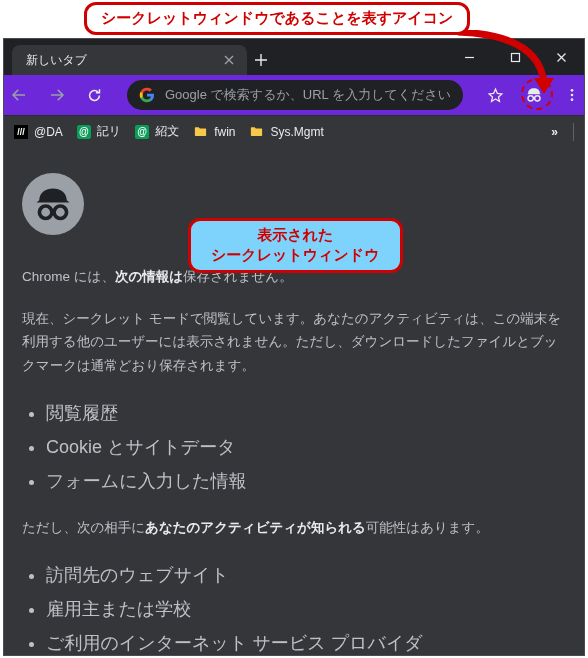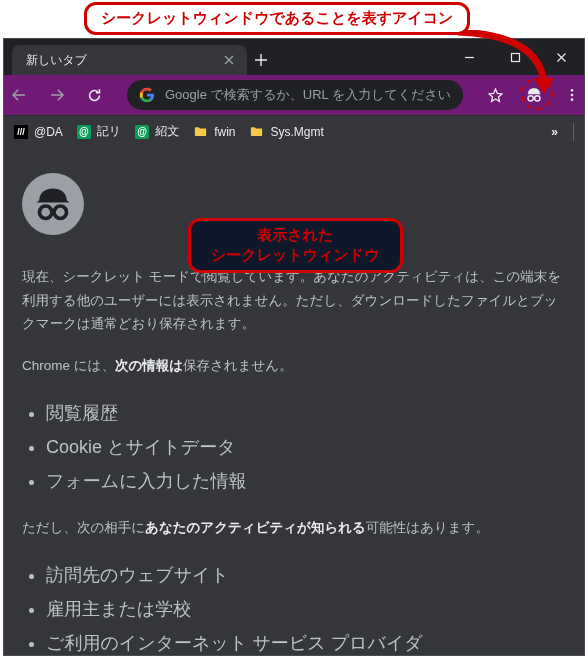--- a/index.html
+++ b/index.html
@@ -100,21 +100,21 @@
     display: flex;
     align-items: center;
     justify-content: center;
     color: #e8eaed;
   }
   .win-btn svg { display:block; }
 
   
   .toolbar {
     height: 40px;
-    background: #701a75;
+    background: #6d28d9;
     display: flex;
     align-items: center;
     padding: 0 6px;
     gap: 20px;
   }
   .nav-icon {
     width: 32px;
     height: 32px;
     display: flex;
     align-items: center;
@@ -212,21 +212,21 @@
     color: #bdc1c6;
     font-size: 18px;
     line-height: 1.9;
   }
 
   
   .callout-mid {
     position: absolute;
     top: 218px;
     left: 188px;
-    background: #0f172a;
+    background: #7dd3fc;
     border: 3px solid #d10000;
     border-radius: 12px;
     padding: 4px 20px;
     z-index: 40;
     text-align: center;
     color: #d10000;
     font-weight: 700;
     font-size: 15px;
     line-height: 1.35;
   }
@@ -360,25 +360,25 @@
     <div class="incog-logo">
       <svg width="44" height="44" viewBox="0 0 24 24">
         <path d="M4.5 10 C4.5 5.8 8 3.5 12 3.5 C16 3.5 19.5 5.8 19.5 10 L21 11.2 L3 11.2 Z" fill="#202124"></path>
         <circle cx="8" cy="16.5" r="3.4" fill="none" stroke="#202124" stroke-width="2"></circle>
         <circle cx="16" cy="16.5" r="3.4" fill="none" stroke="#202124" stroke-width="2"></circle>
         <path d="M11.2 16.5 H12.8" stroke="#202124" stroke-width="2"></path>
       </svg>
     </div>
 
 
-    <div class="para">現在、シークレット モードで閲覧しています。あなたのアクティビティは、この端末を利用する他のユーザーには表示されません。ただし、ダウンロードしたファイルとブックマークは通常どおり保存されます。</div>
-
     <div class="para">
       <span>Chrome には、</span><b>次の情報は</b><span>保存されません。</span>
     </div>
+
+    <div class="para">現在、シークレット モードで閲覧しています。あなたのアクティビティは、この端末を利用する他のユーザーには表示されません。ただし、ダウンロードしたファイルとブックマークは通常どおり保存されます。</div>
     <ul class="list">
       <li>閲覧履歴</li>
       <li>Cookie とサイトデータ</li>
       <li>フォームに入力した情報</li>
     </ul>
 
     <div class="para">
       <span>ただし、次の相手に</span><b>あなたのアクティビティが知られる</b><span>可能性はあります。</span>
     </div>
     <ul class="list">

